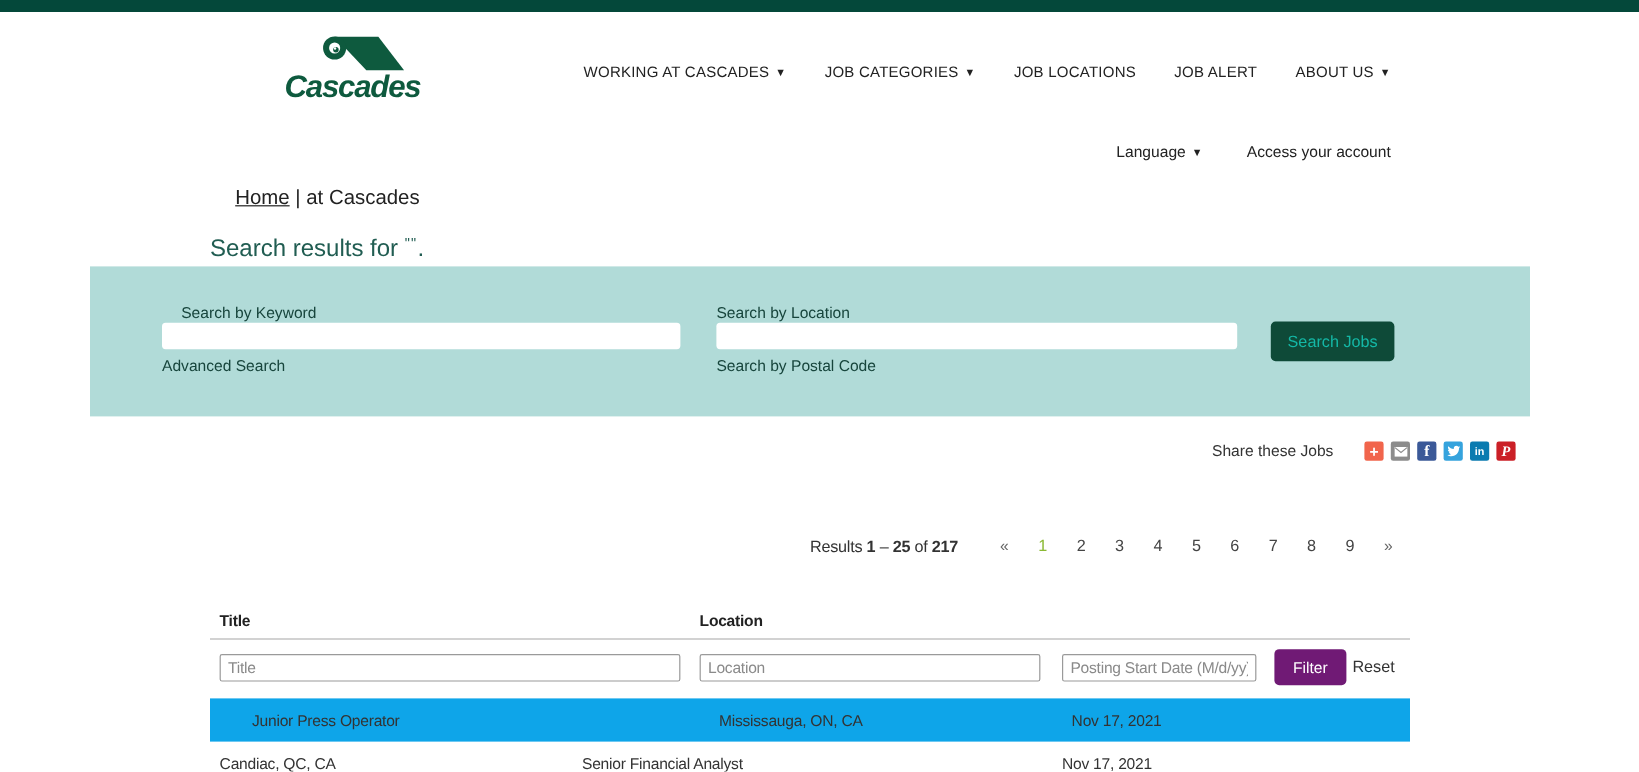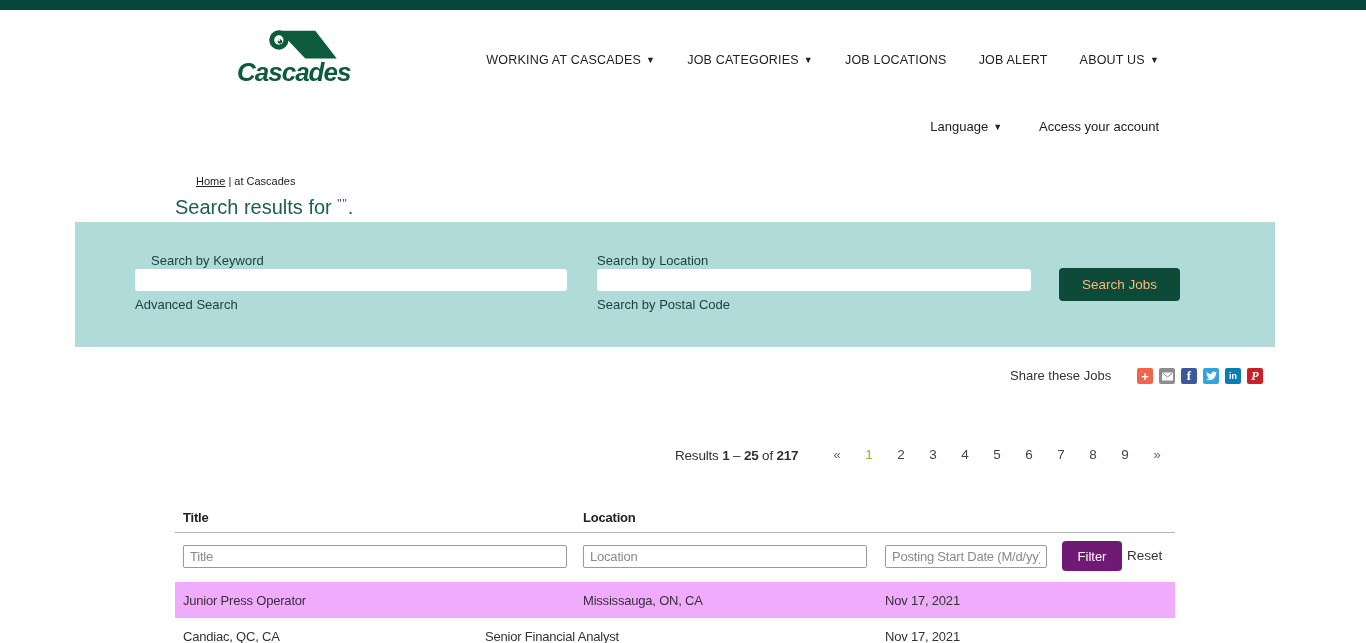--- a/index.html
+++ b/index.html
@@ -19,41 +19,41 @@
   
   .nav { position:absolute; top:53px; right:207px; display:flex; gap:32px; align-items:center; }
   .nav .nav-item { font-size:12.5px; color:#222; letter-spacing:.2px; white-space:nowrap; cursor:pointer; }
   .caret { font-size:9px; color:#222; margin-left:5px; vertical-align:1px; }
 
   
   .utility { position:absolute; top:119px; right:207px; display:flex; gap:37px; align-items:center; }
   .utility .u-item { font-size:13px; color:#222; cursor:pointer; }
 
   
-  .breadcrumb { position:absolute; left:196px; top:155px; font-size:11px; color:#222;margin-top:20px; }
+  .breadcrumb { position:absolute; left:196px; top:155px; font-size:17px; color:#222; }
   .breadcrumb .home { text-decoration:underline; cursor:pointer; }
 
   
   .heading { position:absolute; left:175px; top:196px; font-size:20px; color:#215d52; }
   .heading .term { font-size:12px; vertical-align:6px; letter-spacing:1px; }
 
   
   .panel { position:absolute; left:75px; top:222px; width:1200px; height:125px; background:#b1dbd8; }
   .panel .lbl { position:absolute; font-size:13px; color:#17453c; }
   .panel .lnk { position:absolute; font-size:13px; color:#17453c; cursor:pointer; }
   .panel input { position:absolute; height:22px; border:none; border-radius:3px; background:#fff;
     font-size:13px; padding:0 7px; color:#333; outline:none; }
   .lbl-keyword { left:60px; top:31px;margin-left:16px; }
   .inp-keyword { left:60px; top:47px; width:432px; }
   .lnk-advanced { left:60px; top:75px; }
   .lbl-location { left:522px; top:31px; }
   .inp-location { left:522px; top:47px; width:434px; }
   .lnk-postal { left:522px; top:75px; }
-  .btn-search { position:absolute; left:984px; top:46px; width:121px; height:33px; background:#0e4a38;
-    color:#fdba74; border:none; border-radius:4px; font-size:13.5px; cursor:pointer;
+  .btn-search { position:absolute; left:984px; top:46px; width:103px; height:33px; background:#0e4a38;
+    color:#14b8a6; border:none; border-radius:4px; font-size:13.5px; cursor:pointer;
     font-family:"Liberation Sans", sans-serif; }
 
   
   .share-label { position:absolute; left:1010px; top:368px; font-size:13px; color:#333; }
   .share-icons { position:absolute; left:1137px; top:368px; display:flex; gap:6px; }
   .sicon { width:16px; height:16px; border-radius:2px; display:flex; align-items:center;
     justify-content:center; color:#fff; cursor:pointer; }
   .sicon.addthis { background:#f1654c; font-size:13px; font-weight:bold; }
   .sicon.email { background:#8c8c8c; }
   .sicon.facebook { background:#3b5998; font-family:"Liberation Serif", serif; font-weight:bold; font-size:13px; }
@@ -81,21 +81,21 @@
     border-radius:2px; font-size:13px; padding:0 6px; color:#333; outline:none; letter-spacing:-0.2px; }
   .filter-row input::placeholder, .panel input::placeholder { color:#8a8a8a; opacity:1; }
   .f-title { left:8px; width:384px; }
   .f-location { left:408px; width:284px; }
   .f-date { left:710px; width:162px; }
   .btn-filter { position:absolute; left:887px; top:8px; width:60px; height:30px; background:#701a75;
     color:#fff; border:none; border-radius:4px; font-size:13px; cursor:pointer;
     font-family:"Liberation Sans", sans-serif; }
   .reset { position:absolute; left:952px; top:15px; font-size:13.5px; color:#333; cursor:pointer; }
   .trow { display:flex; height:36px; align-items:center; }
-  .trow.odd { background:#f0abfc; }
+  .trow.odd { background:#0ea5e9;padding-left:27px; }
   .td { font-size:13px; color:#333; letter-spacing:-0.2px; padding-left:8px; }
 </style>
 </head>
 <body>
 
 <div class="page">
 
   <div class="topbar"></div>
 
   <div class="logo">

